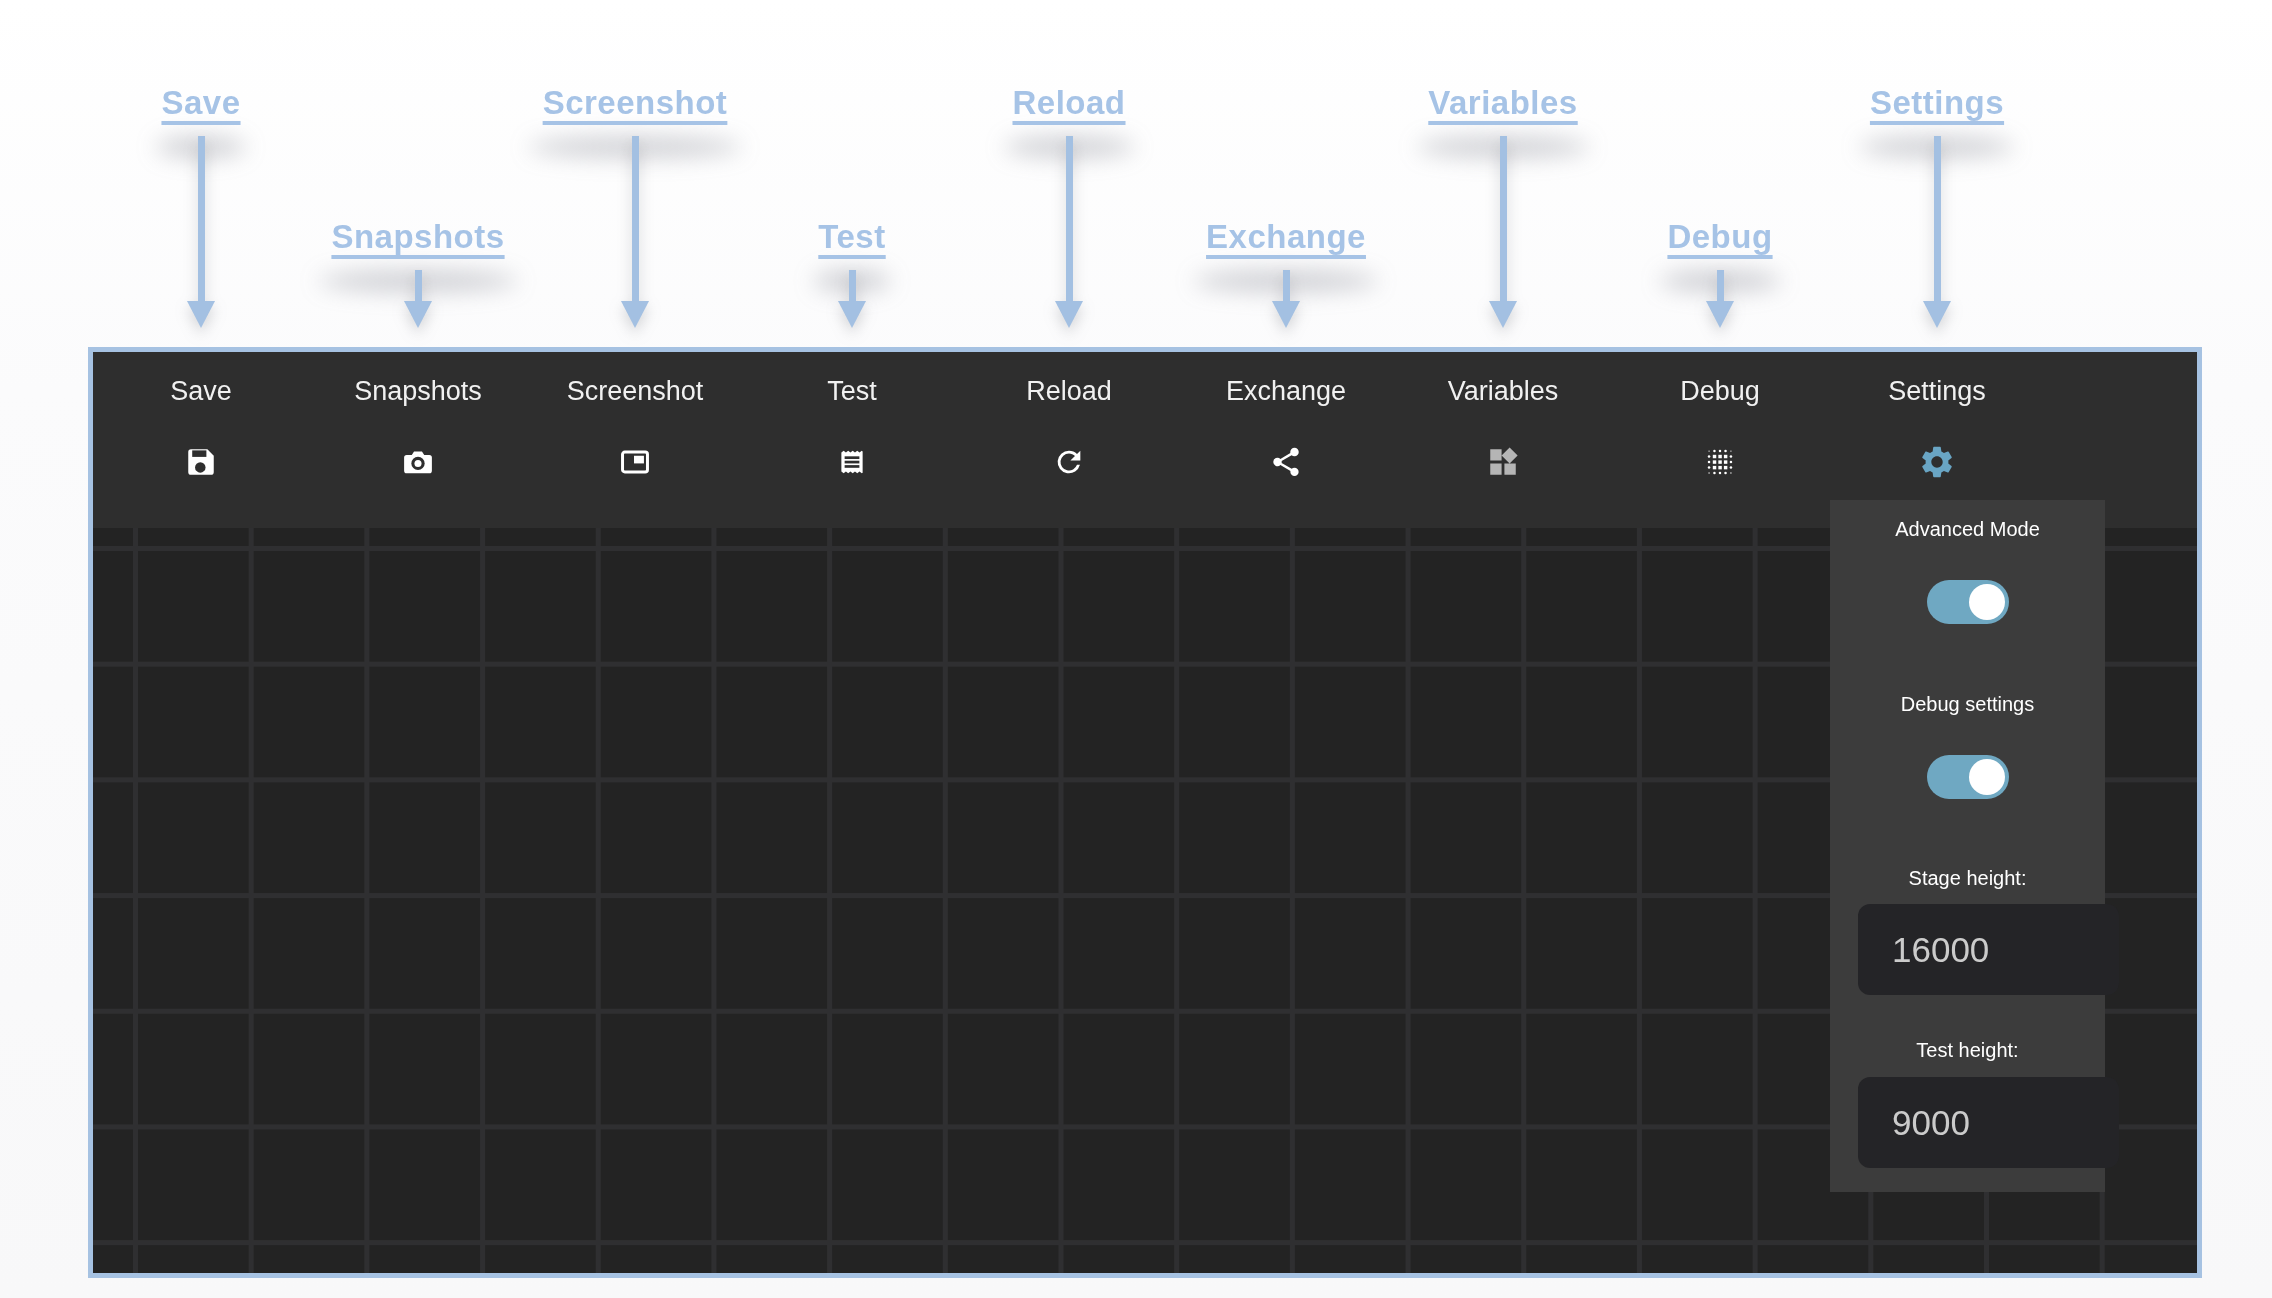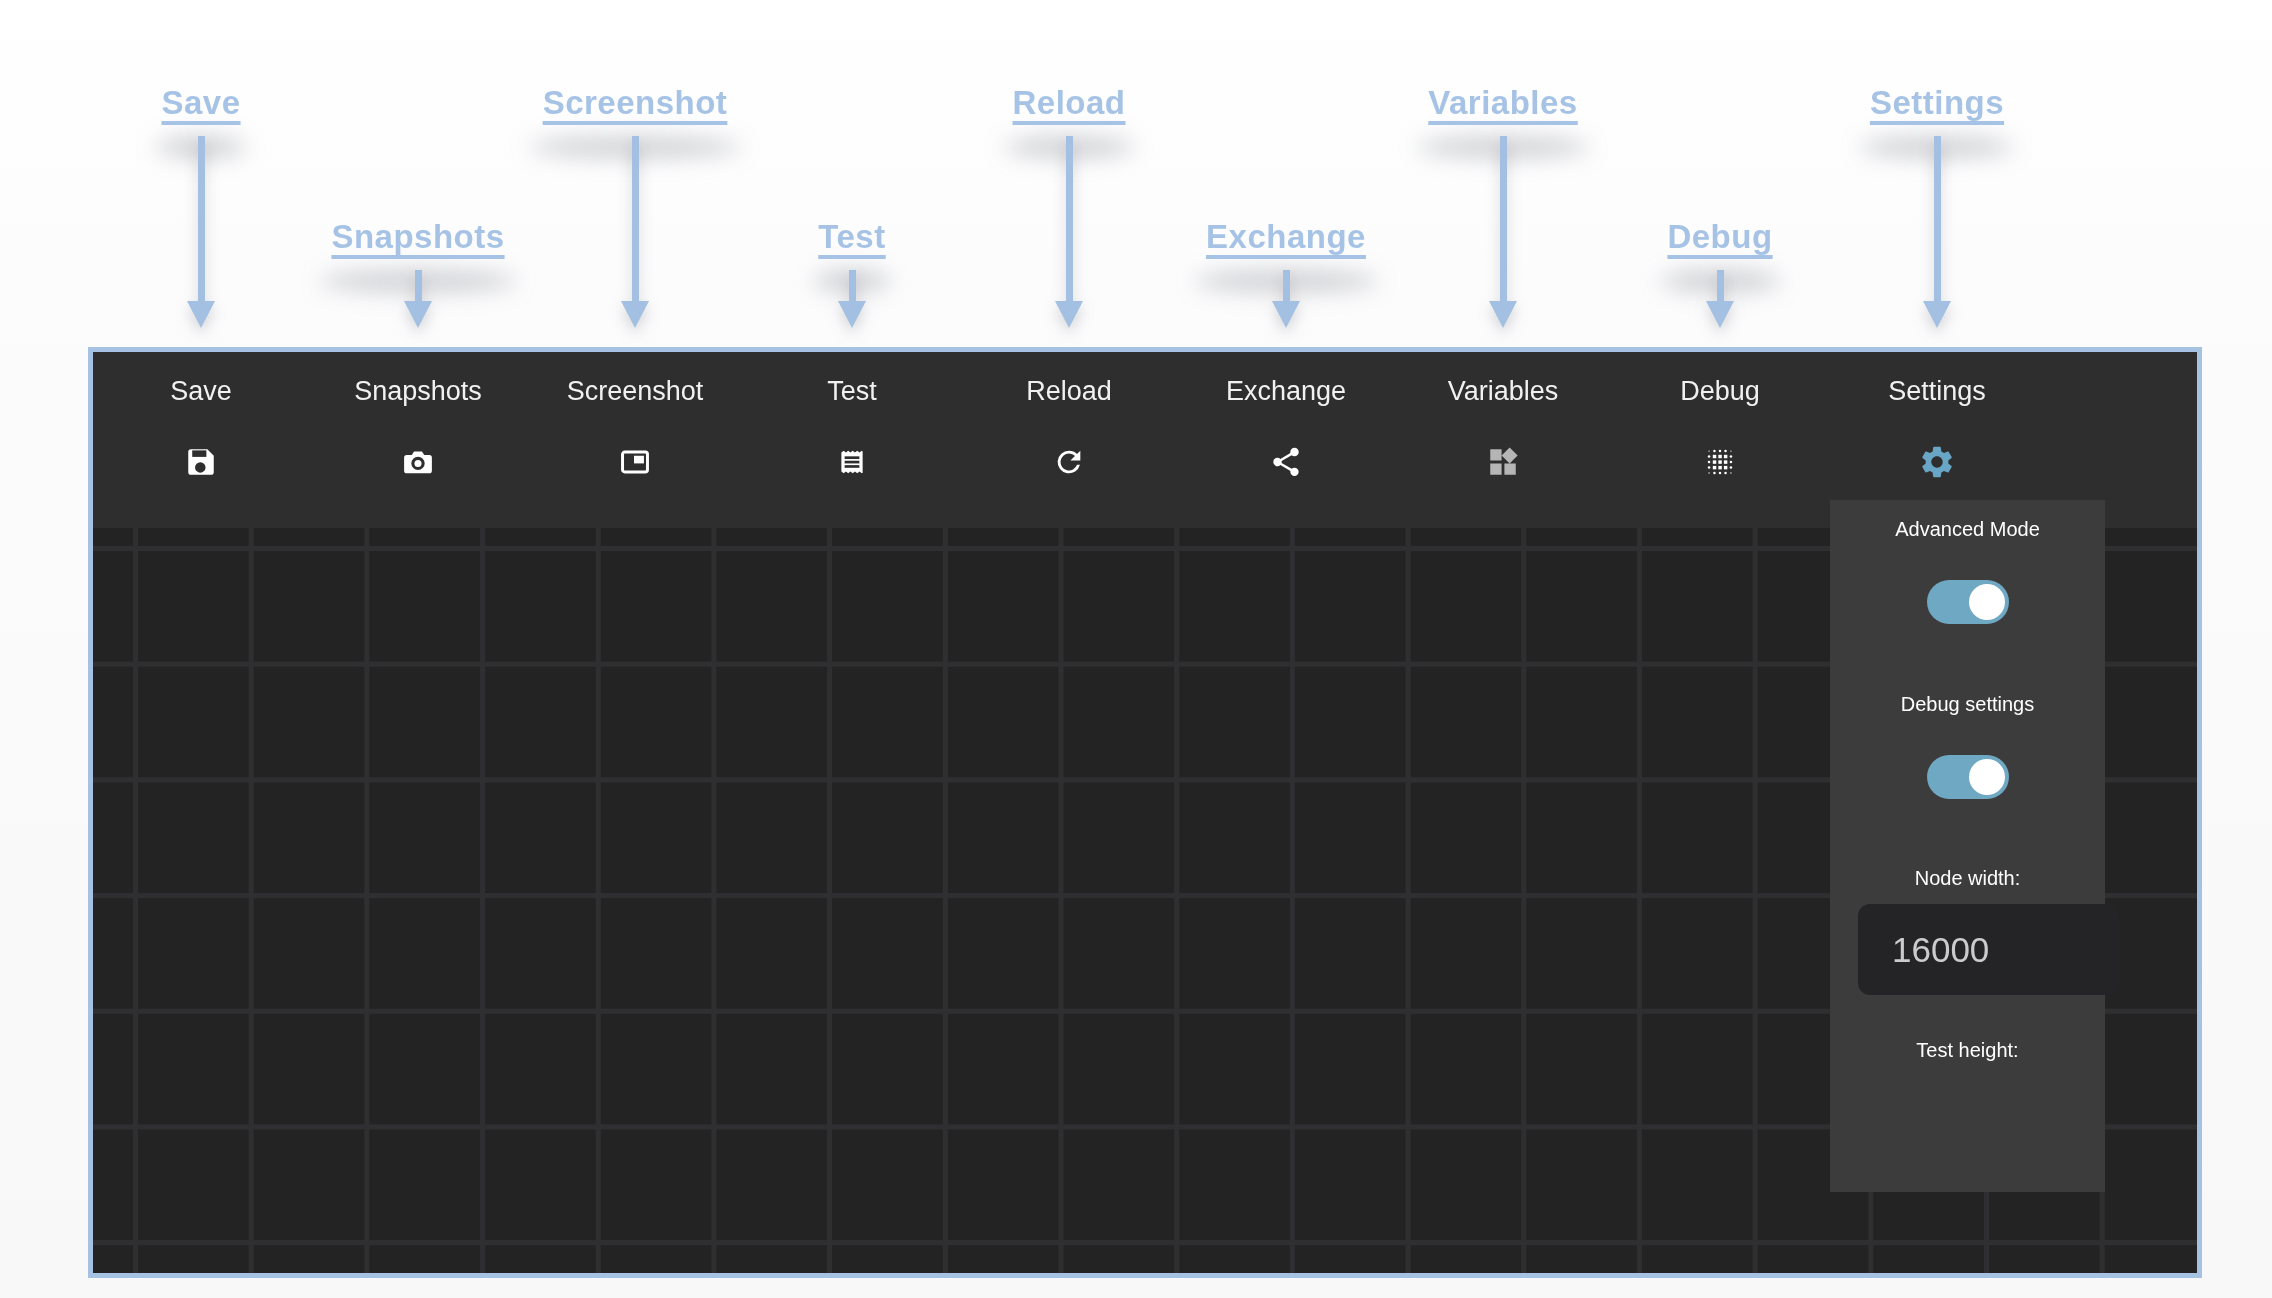--- a/index.html
+++ b/index.html
@@ -232,19 +232,20 @@
     <div class="plabel" style="top:18px">Advanced Mode</div>
     <div class="toggle" style="top:80px">
         <div class="knob"></div>
       </div>
 
     <div class="plabel" style="top:193px">Debug settings</div>
     <div class="toggle" style="top:255px">
         <div class="knob"></div>
       </div>
 
-    <div class="plabel" style="top:367px">Node width:</div>
+    <div class="plabel" style="top:367px">Stage height:</div>
     <input type="text" style="top: 404px;" value="16000">
 
     <div class="plabel" style="top:539px">Test height:</div>
+    <input type="text" style="top: 577px;" value="9000">
   </div>
 
 </div>
 
 </body></html>

